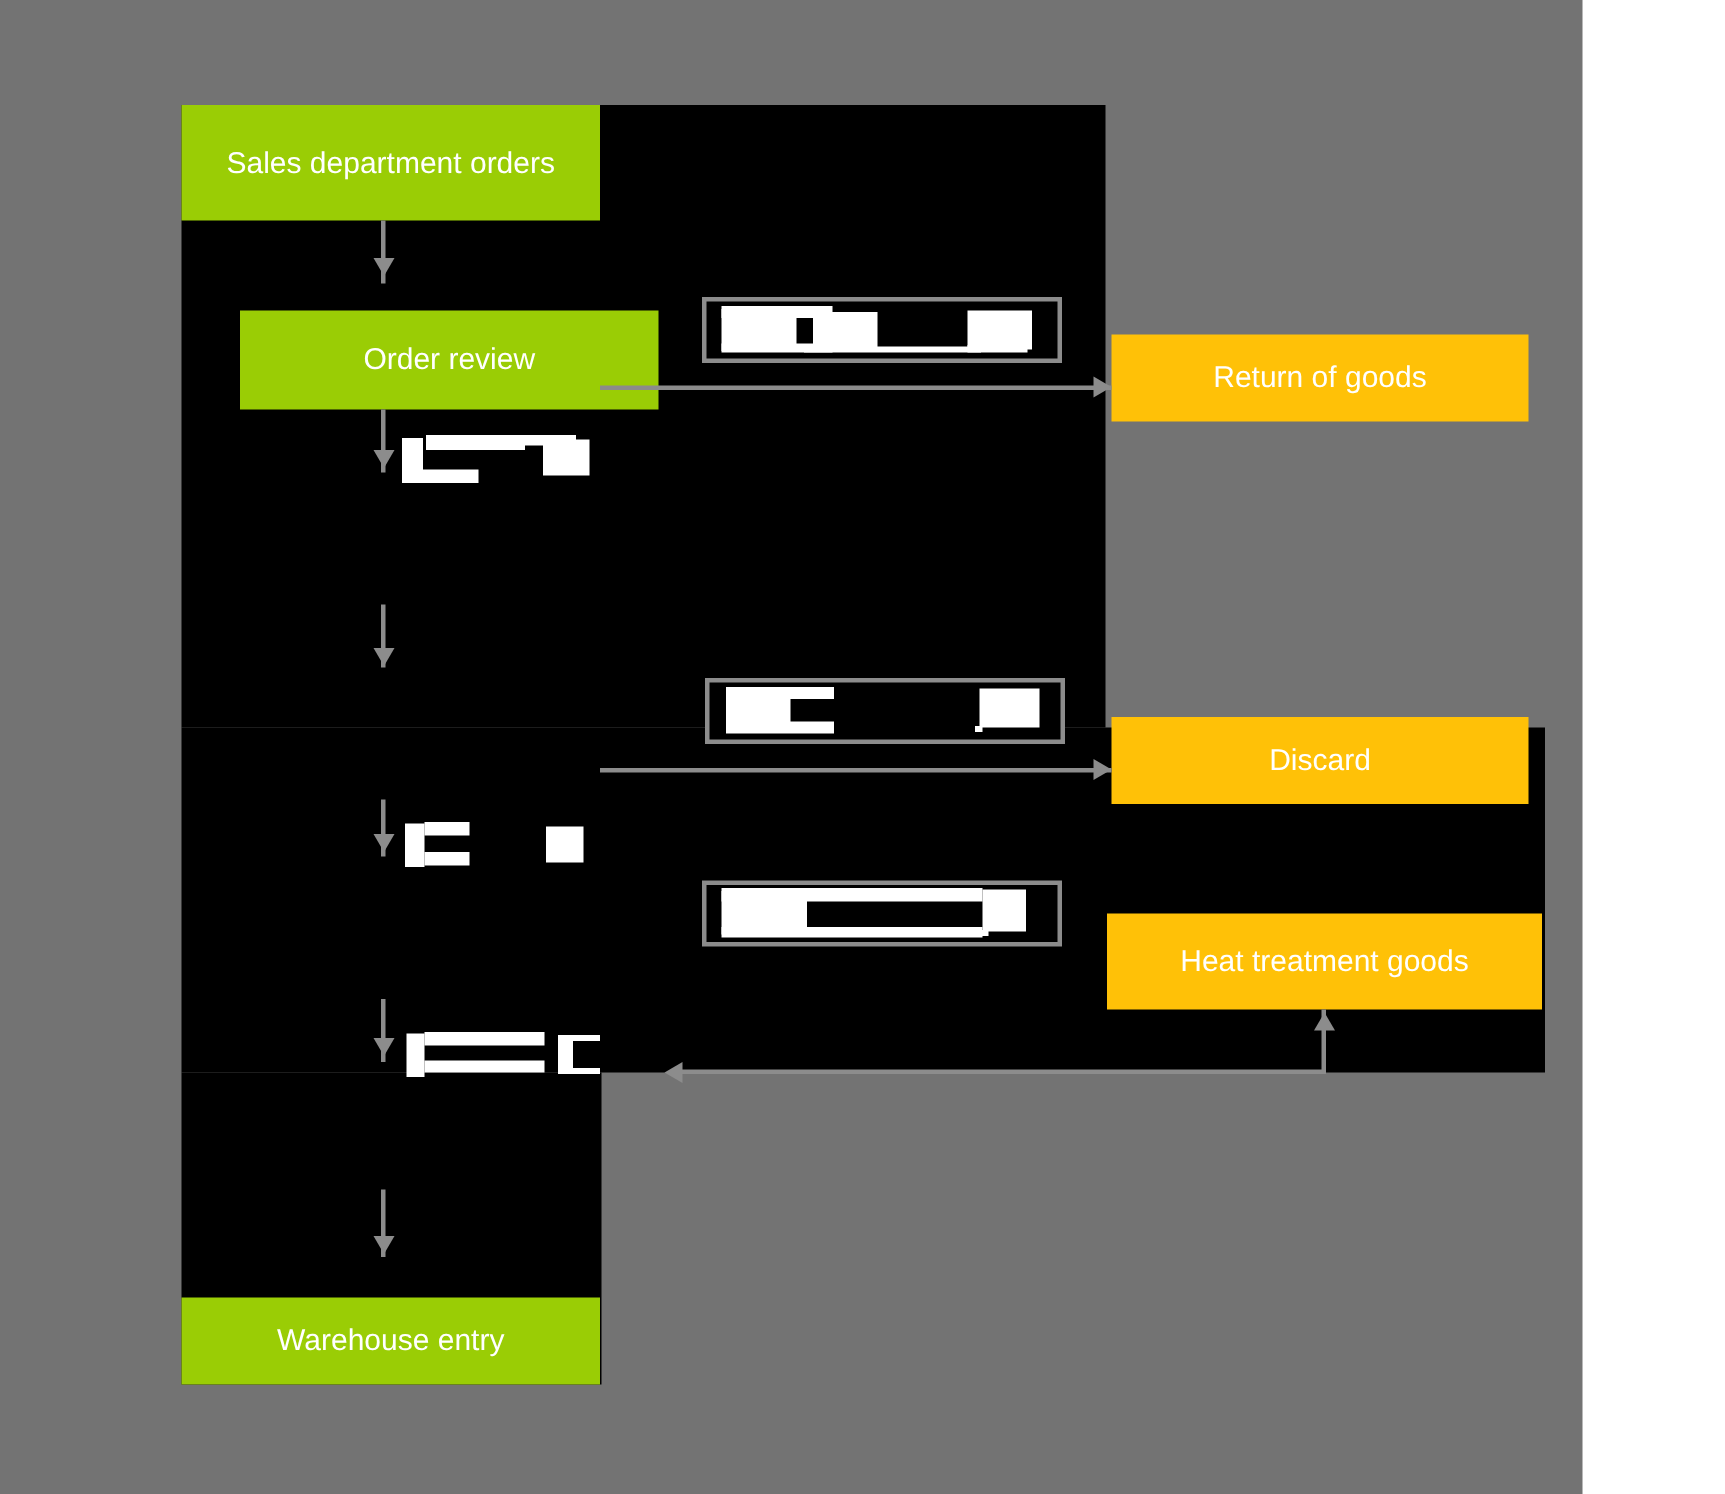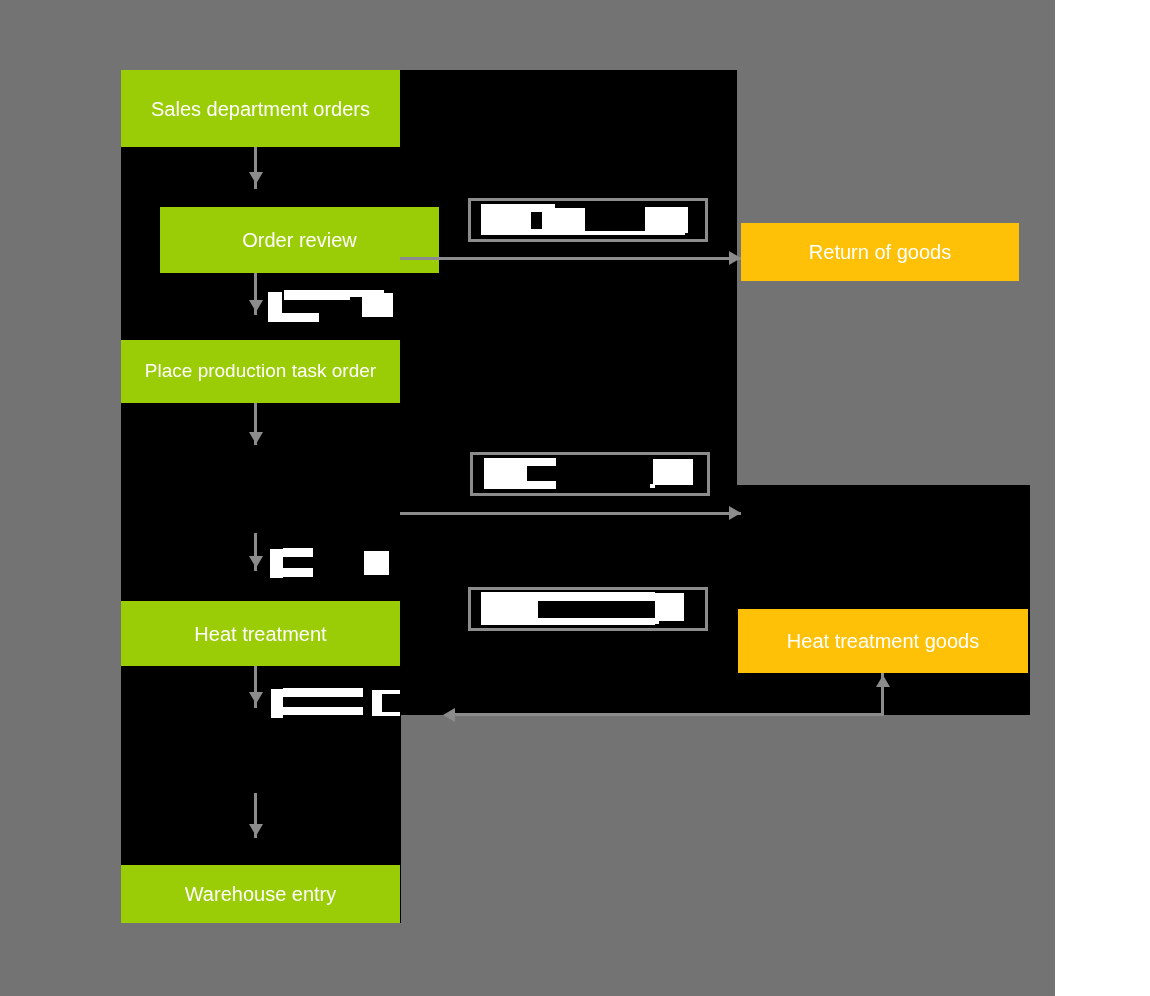--- a/index.html
+++ b/index.html
@@ -111,38 +111,35 @@
   <div class="plate" style="left:121px; top:715px; width:280px; height:208px;"></div>
 
   <div class="node green" style="left:121px; top:70px; width:279px; height:77px;">
     <span>Sales department orders</span>
   </div>
 
   <div class="node green" style="left:121px; top:207px; width:279px; height:66px;margin-left:39px;">
     <span>Order review</span>
   </div>
 
-  <div class="node green" style="left:121px; top:340px; width:279px; height:63px;">
-    <span style="font-size:19px;">Place production task order</span>
-  </div>
-
-
-  <div class="node green" style="left:121px; top:601px; width:279px; height:65px;">
-    <span>Heat treatment</span>
-  </div>
+
+
 
 
   <div class="node orange" style="left:741px; top:223px; width:278px; height:58px;">
     <span>Return of goods</span>
   </div>
 
   <div class="node green" style="left:121px; top:865px; width:279px; height:58px;">
     <span>Warehouse entry</span>
   </div>
 
+  <div class="node orange" style="left:741px; top:478px; width:278px; height:58px;">
+    <span>Discard</span>
+  </div>
 
   <div class="node orange" style="left:738px; top:609px; width:290px; height:64px;">
     <span>Heat treatment goods</span>
   </div>
 
   <div class="vline" style="left:254px; top:147px; height:42px;"></div>
   <div class="arrow-down" style="left:249px; top:172px;"></div>
 
   <div class="vline" style="left:254px; top:273px; height:42px;"></div>
   <div class="arrow-down" style="left:249px; top:300px;"></div>

